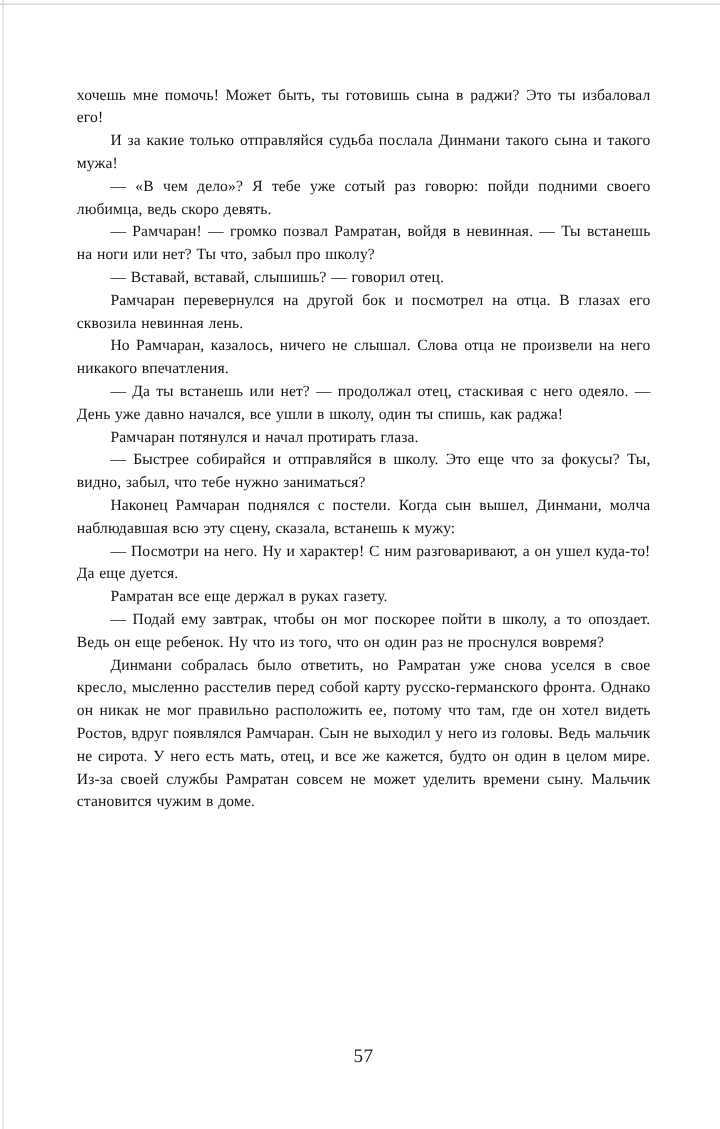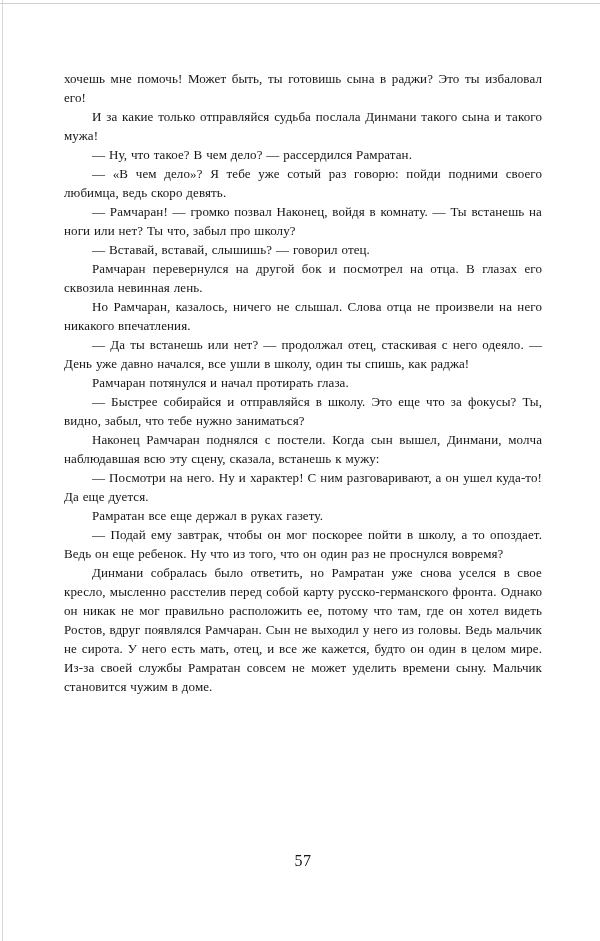--- a/index.html
+++ b/index.html
@@ -44,39 +44,38 @@
       padding: 0;
       text-indent: 0;
     }
     p.para.indent {
       text-indent: 28px;
     }
     .page-number {
       position: absolute;
       left: 64px;
       width: 478px;
-      top: 852px;
+      top: 872px;
       text-align: center;
       font-size: 16px;
       letter-spacing: 0.5px;
       color: #161310;
     }
   </style>
 </head>
 <body>
 
 <div class="scan-edge-top"></div>
 <div class="scan-edge-left"></div>
 
 <div class="text-block">
     <p class="para">хочешь мне помочь! Может быть, ты готовишь сына в раджи? Это ты избаловал его!</p>
     <p class="para indent">И за какие только отправляйся судьба послала Динмани такого сына и такого мужа!</p>
-    <p class="para indent">— Ну, что такое? В чем дело? — рассердился Рамратан.</p>
     <p class="para indent">— «В чем дело»? Я тебе уже сотый раз говорю: пойди подними своего любимца, ведь скоро девять.</p>
-    <p class="para indent">— Рамчаран! — громко позвал Наконец, войдя в комнату. — Ты встанешь на ноги или нет? Ты что, забыл про школу?</p>
+    <p class="para indent">— Рамчаран! — громко позвал Рамратан, войдя в невинная. — Ты встанешь на ноги или нет? Ты что, забыл про школу?</p>
     <p class="para indent">— Вставай, вставай, слышишь? — говорил отец.</p>
     <p class="para indent">Рамчаран перевернулся на другой бок и посмотрел на отца. В глазах его сквозила невинная лень.</p>
     <p class="para indent">Но Рамчаран, казалось, ничего не слышал. Слова отца не произвели на него никакого впечатления.</p>
     <p class="para indent">— Да ты встанешь или нет? — продолжал отец, стаскивая с него одеяло. — День уже давно начался, все ушли в школу, один ты спишь, как раджа!</p>
     <p class="para indent">Рамчаран потянулся и начал протирать глаза.</p>
     <p class="para indent">— Быстрее собирайся и отправляйся в школу. Это еще что за фокусы? Ты, видно, забыл, что тебе нужно заниматься?</p>
     <p class="para indent">Наконец Рамчаран поднялся с постели. Когда сын вышел, Динмани, молча наблюдавшая всю эту сцену, сказала, встанешь к мужу:</p>
     <p class="para indent">— Посмотри на него. Ну и характер! С ним разговаривают, а он ушел куда-то! Да еще дуется.</p>
     <p class="para indent">Рамратан все еще держал в руках газету.</p>
     <p class="para indent">— Подай ему завтрак, чтобы он мог поскорее пойти в школу, а то опоздает. Ведь он еще ребенок. Ну что из того, что он один раз не проснулся вовремя?</p>

